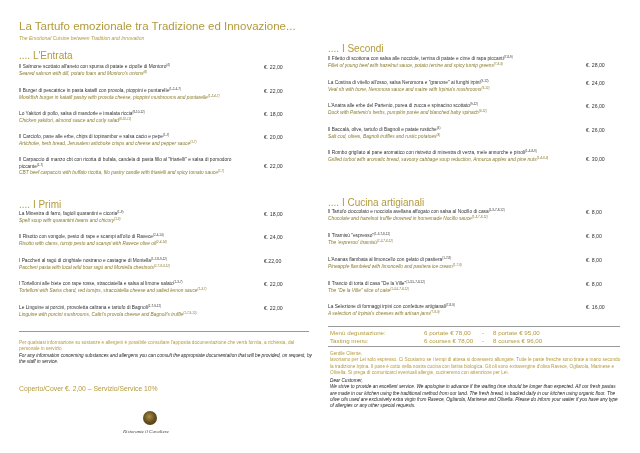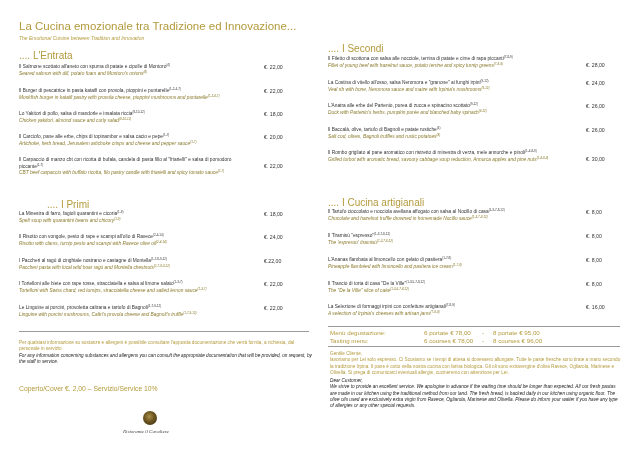--- a/index.html
+++ b/index.html
@@ -20,21 +20,21 @@
   .gold{color:#b39a3c;}
   .dark{color:#222;font-style:italic;}
   .cover{position:absolute;left:19px;top:385px;font-size:6.8px;color:#b39a3c;white-space:nowrap;}
   .logo{position:absolute;left:143px;top:411px;width:14px;height:14px;border-radius:50%;background:radial-gradient(circle at 45% 40%,#a98f4a 0%,#6b5420 45%,#3a2c10 100%);}
   .logotext{position:absolute;left:123px;top:429px;font-family:"Liberation Serif",serif;font-style:italic;font-size:5px;color:#444;white-space:nowrap;}
   .tast{position:absolute;font-size:6.2px;color:#b39a3c;white-space:nowrap;}
 </style>
 </head>
 <body>
 
-<div class="title">La Cucina emozionale tra Tradizione ed Innovazione...</div>
+<div class="title">La Tartufo emozionale tra Tradizione ed Innovazione...</div>
 <div class="subtitle">The Emotional Cuisine between Tradition and Innovation</div>
 
 <div class="col left">
   <div class="section" style="top:50px;">.... L'Entrata</div>
   <div id="entrata">
       <div class="item" style="top: 64px;">
         <div class="it"><span>Il Salmone scottato all'aneto con spuma di patate e cipolle di Montoro</span><sup>(4)</sup></div>
         <div class="en"><span>Seared salmon with dill, potato foam and Montoro's onions</span><sup>(4)</sup></div>
         <div class="price" style="left: 245px; top: 0px;">€. 22,00</div>
       </div>
@@ -53,21 +53,21 @@
         <div class="en"><span>Artichoke, herb bread, Jerusalem artichoke crisps and cheese and pepper sauce</span><sup>(1-7)</sup></div>
         <div class="price" style="left: 245px; top: 0px;">€. 20,00</div>
       </div>
       <div class="item" style="top: 157px;">
         <div class="it"><span>Il Carpaccio di manzo cbt con ricotta di bufala, candela di pasta fillo al "friarielli" e salsa di pomodoro piccante</span><sup>(1-7)</sup></div>
         <div class="en"><span>CBT beef carpaccio with buffalo ricotta, filo pastry candle with friarielli and spicy tomato sauce</span><sup>(1-7)</sup></div>
         <div class="price" style="left: 245px; top: 6px;">€. 22,00</div>
       </div>
     </div>
 
-  <div class="section" style="top:199px;margin-left:28px;">.... I Primi</div>
+  <div class="section" style="top:199px;">.... I Primi</div>
   <div id="primi">
       <div class="item" style="top: 211px;">
         <div class="it"><span>La Minestra di farro, fagioli quarantini e cicoria</span><sup>(1-9)</sup></div>
         <div class="en"><span>Spelt soup with quarantini beans and chicory</span><sup>(1-9)</sup></div>
         <div class="price" style="left: 245px; top: 0px;">€. 18,00</div>
       </div>
       <div class="item" style="top: 234px;">
         <div class="it"><span>Il Risotto con vongole, pesto di rape e scampi all'olio di Ravece</span><sup>(2-4-14)</sup></div>
         <div class="en"><span>Risotto with clams, turnip pesto and scampi with Ravece olive oil</span><sup>(2-4-14)</sup></div>
         <div class="price" style="left: 245px; top: 0px;">€. 24,00</div>

